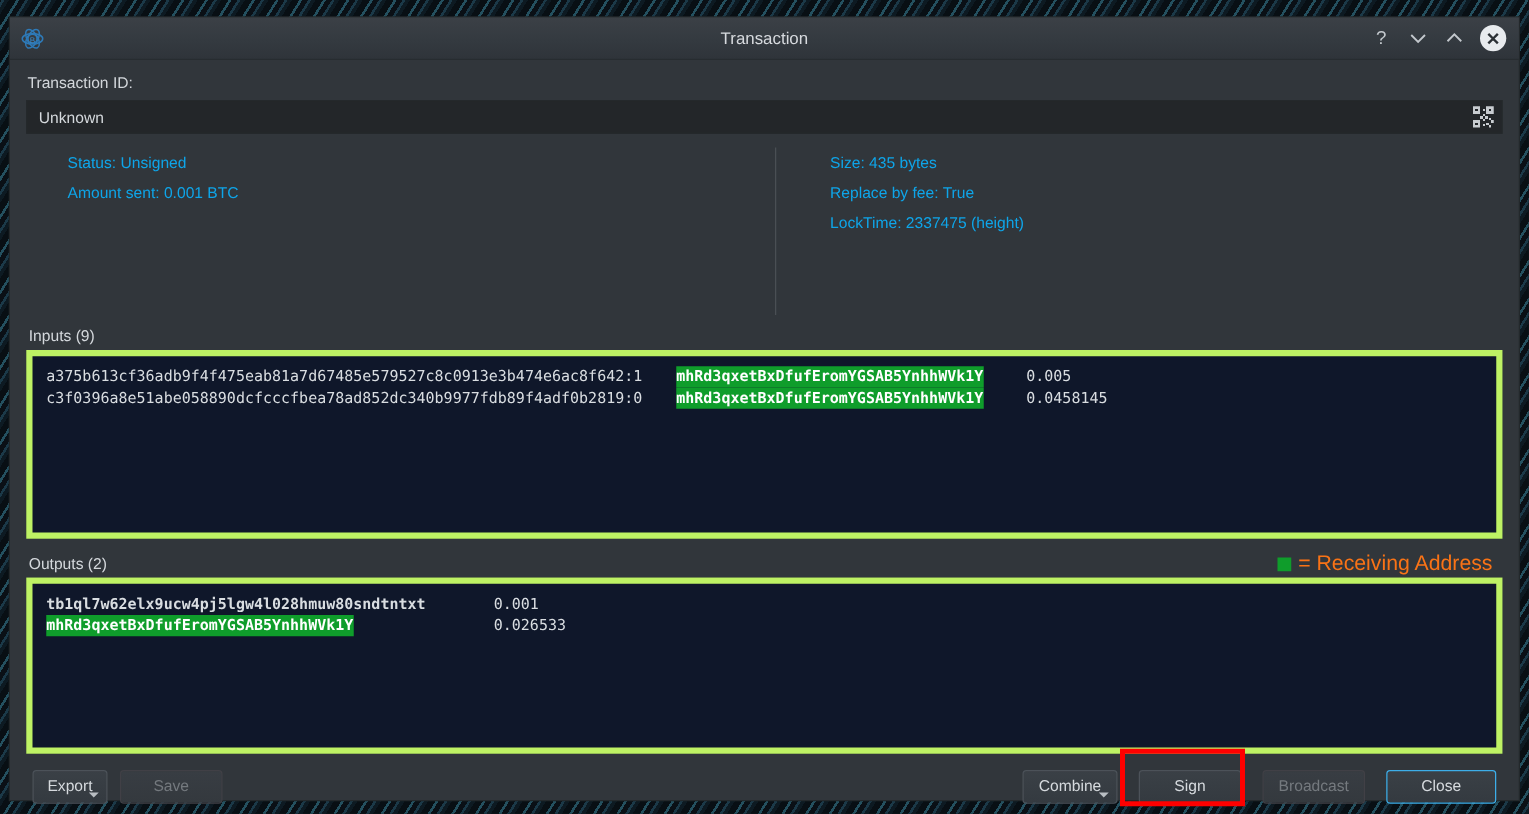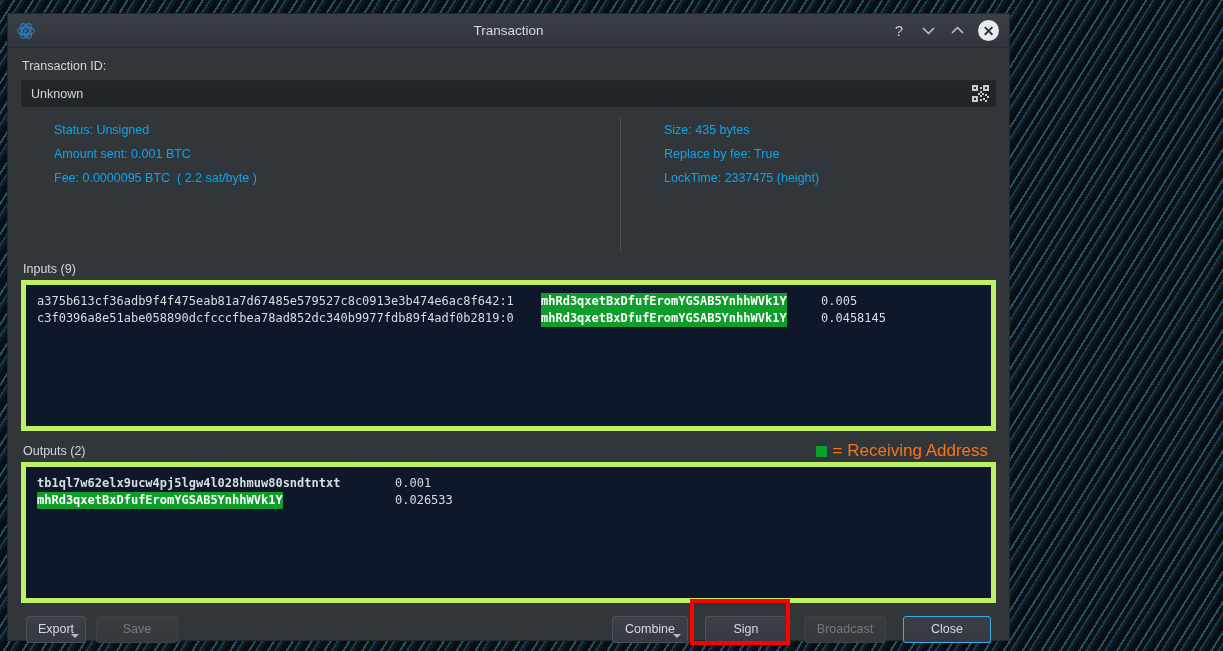--- a/index.html
+++ b/index.html
@@ -26,21 +26,21 @@
       #080f14 16px
     );
     position: relative;
   }
 
   
   #window {
     position: absolute;
     left: 8px;
     top: 14px;
-    width: 1001px;
+    width: 1207px;
     height: 626px;
     background: #31363b;
     box-shadow: 0 0 0 1px #23282b;
     display: flex;
     flex-direction: column;
   }
 
   
   #titlebar {
     height: 33px;
@@ -389,21 +389,20 @@
               <rect x="8" y="14" width="2" height="2"></rect>
           </g>
         </svg>
       </div>
     </div>
 
     <div id="details">
       <div id="details-left">
         <div class="detail-line">Status: Unsigned</div>
         <div class="detail-line">Amount sent: 0.001 BTC</div>
-        <div class="detail-line">Fee: 0.0000095 BTC  ( 2.2 sat/byte )</div>
       </div>
       <div id="details-divider"></div>
       <div id="details-right">
         <div class="detail-line">Size: 435 bytes</div>
         <div class="detail-line">Replace by fee: True</div>
         <div class="detail-line">LockTime: 2337475 (height)</div>
       </div>
     </div>
 
     <div class="section-head">

